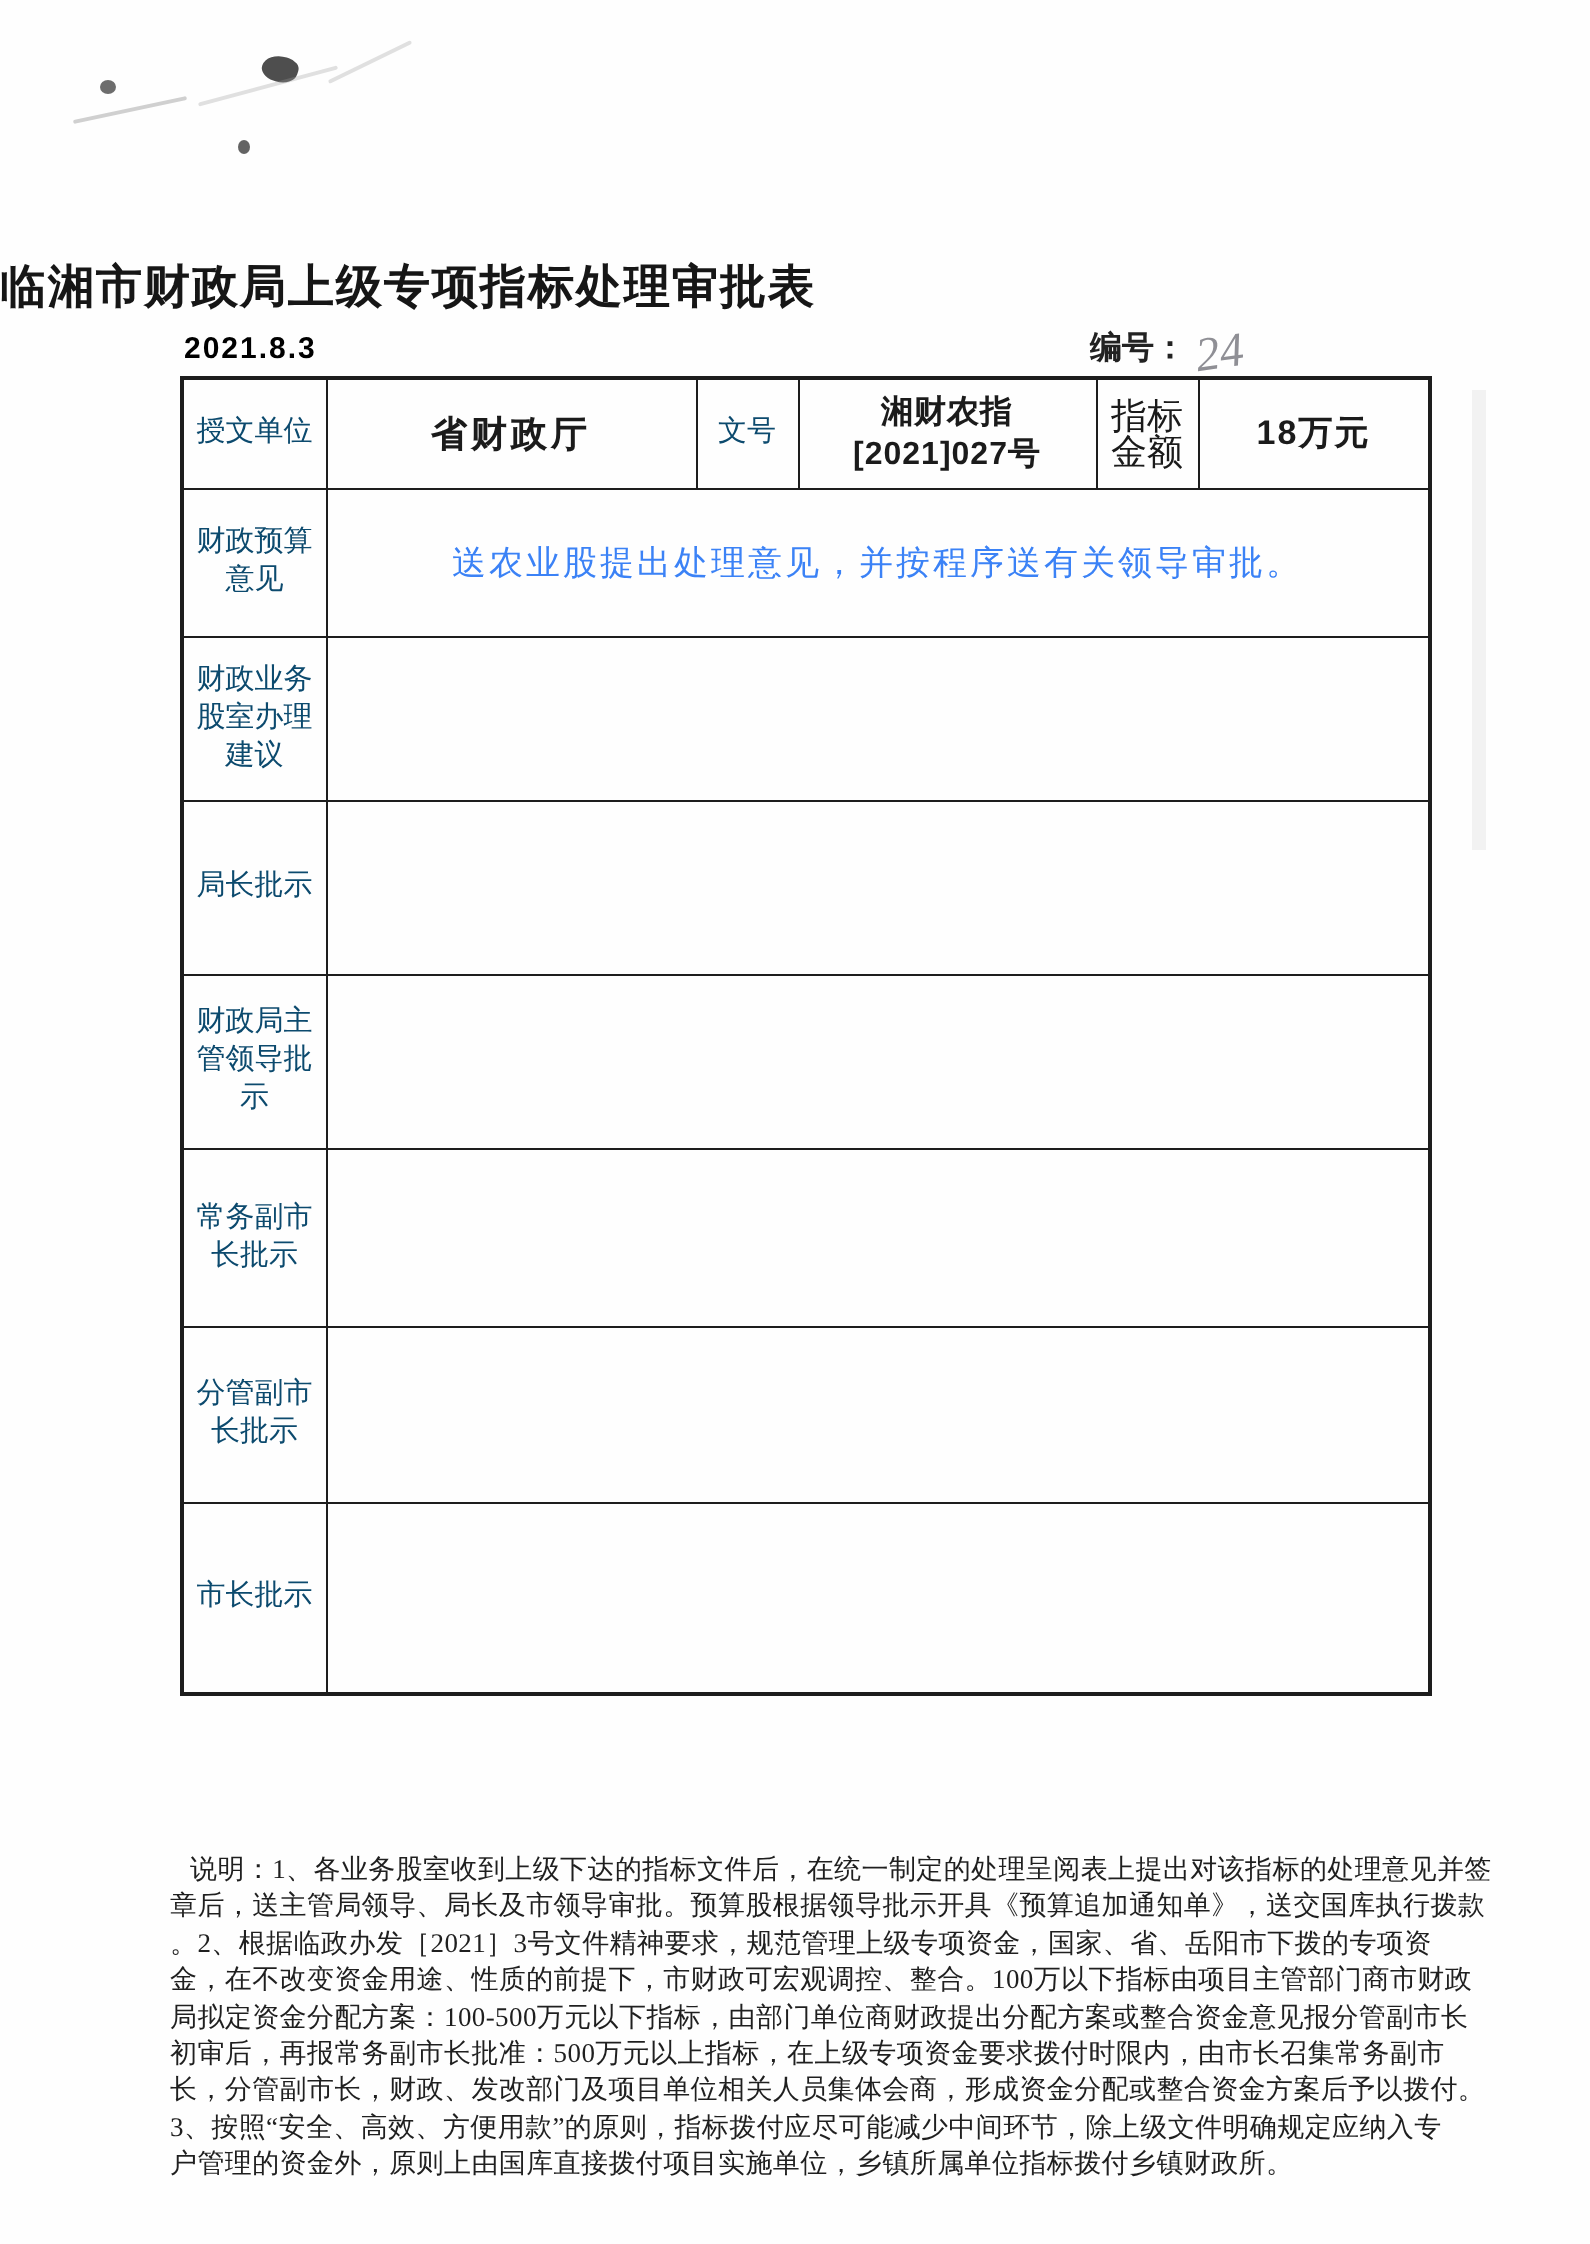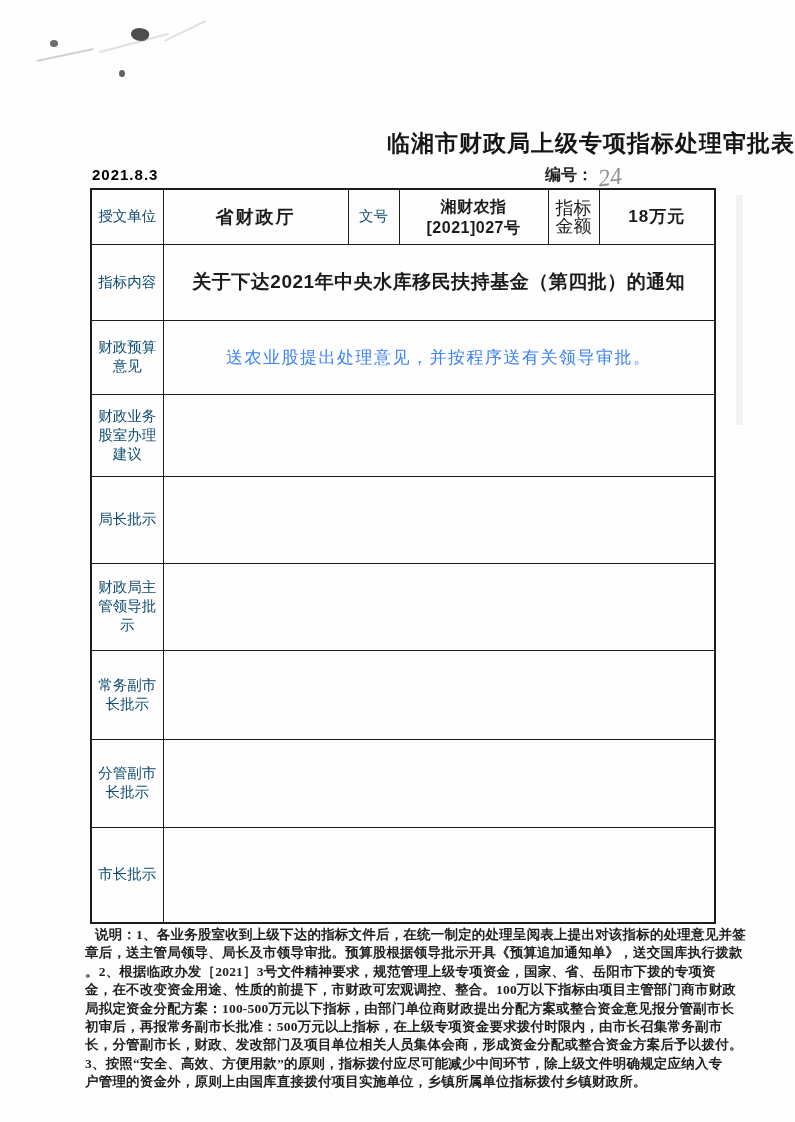--- a/index.html
+++ b/index.html
@@ -22,21 +22,21 @@
   .stroke { position: absolute; background: #9a9a9a; height: 2px; border-radius: 2px; }
   .stroke.k1 { left: 36px; top: 54px; width: 58px; transform: rotate(-12deg); opacity: .45; }
   .stroke.k2 { left: 98px; top: 42px; width: 72px; transform: rotate(-15deg); opacity: .3; }
   .stroke.k3 { left: 162px; top: 30px; width: 46px; transform: rotate(-26deg); opacity: .3; }
   .scan-shade { position: absolute; left: 736px; top: 195px; width: 7px; height: 230px; background: #efefef; opacity: .8; }
 
   .title {
     position: absolute;
     left: 0; top: 128px;
     width: 795px;
-    text-align: right;
+    text-align: left;
     font-size: 23px;
     font-weight: bold;
     letter-spacing: 1px;
     color: #161616;
   }
 
   .meta-date {
     position: absolute;
     left: 92px; top: 166px;
     font-size: 15px;
@@ -89,21 +89,20 @@
 
   .notes {
     position: absolute;
     left: 85px; top: 926px;
     width: 640px;
     font-family: "Liberation Serif", serif;
     font-size: 13.5px;
     line-height: 18.4px;
     color: #1f1f1f;
     letter-spacing: .2px;
-    font-weight: bold;
   }
   .notes .line { white-space: nowrap; }
   .notes .line.first { text-indent: 10px; }
 </style>
 </head>
 <body>
 
 <div class="page">
 
   <div class="smudge s1"></div>
@@ -140,26 +139,20 @@
       <td class="doc-no">
         <div>湘财农指</div>
         <div>[2021]027号</div>
       </td>
       <td class="small-lbl">
         <div>指标</div>
         <div>金额</div>
       </td>
       <td class="amount">18万元</td>
     </tr>
-    <tr style="height:76px">
-      <td class="lbl">
-        <span class="wrap4">指标内容</span>
-      </td>
-      <td colspan="5" class="content-big">关于下达2021年中央水库移民扶持基金（第四批）的通知</td>
-    </tr>
     <tr style="height:74px">
       <td class="lbl">
         <span class="wrap4">财政预算意见</span>
       </td>
       <td colspan="5" class="opinion">送农业股提出处理意见，并按程序送有关领导审批。</td>
     </tr>
     <tr style="height:82px">
       <td class="lbl">
         <span class="wrap4">财政业务股室办理建议</span>
       </td>

